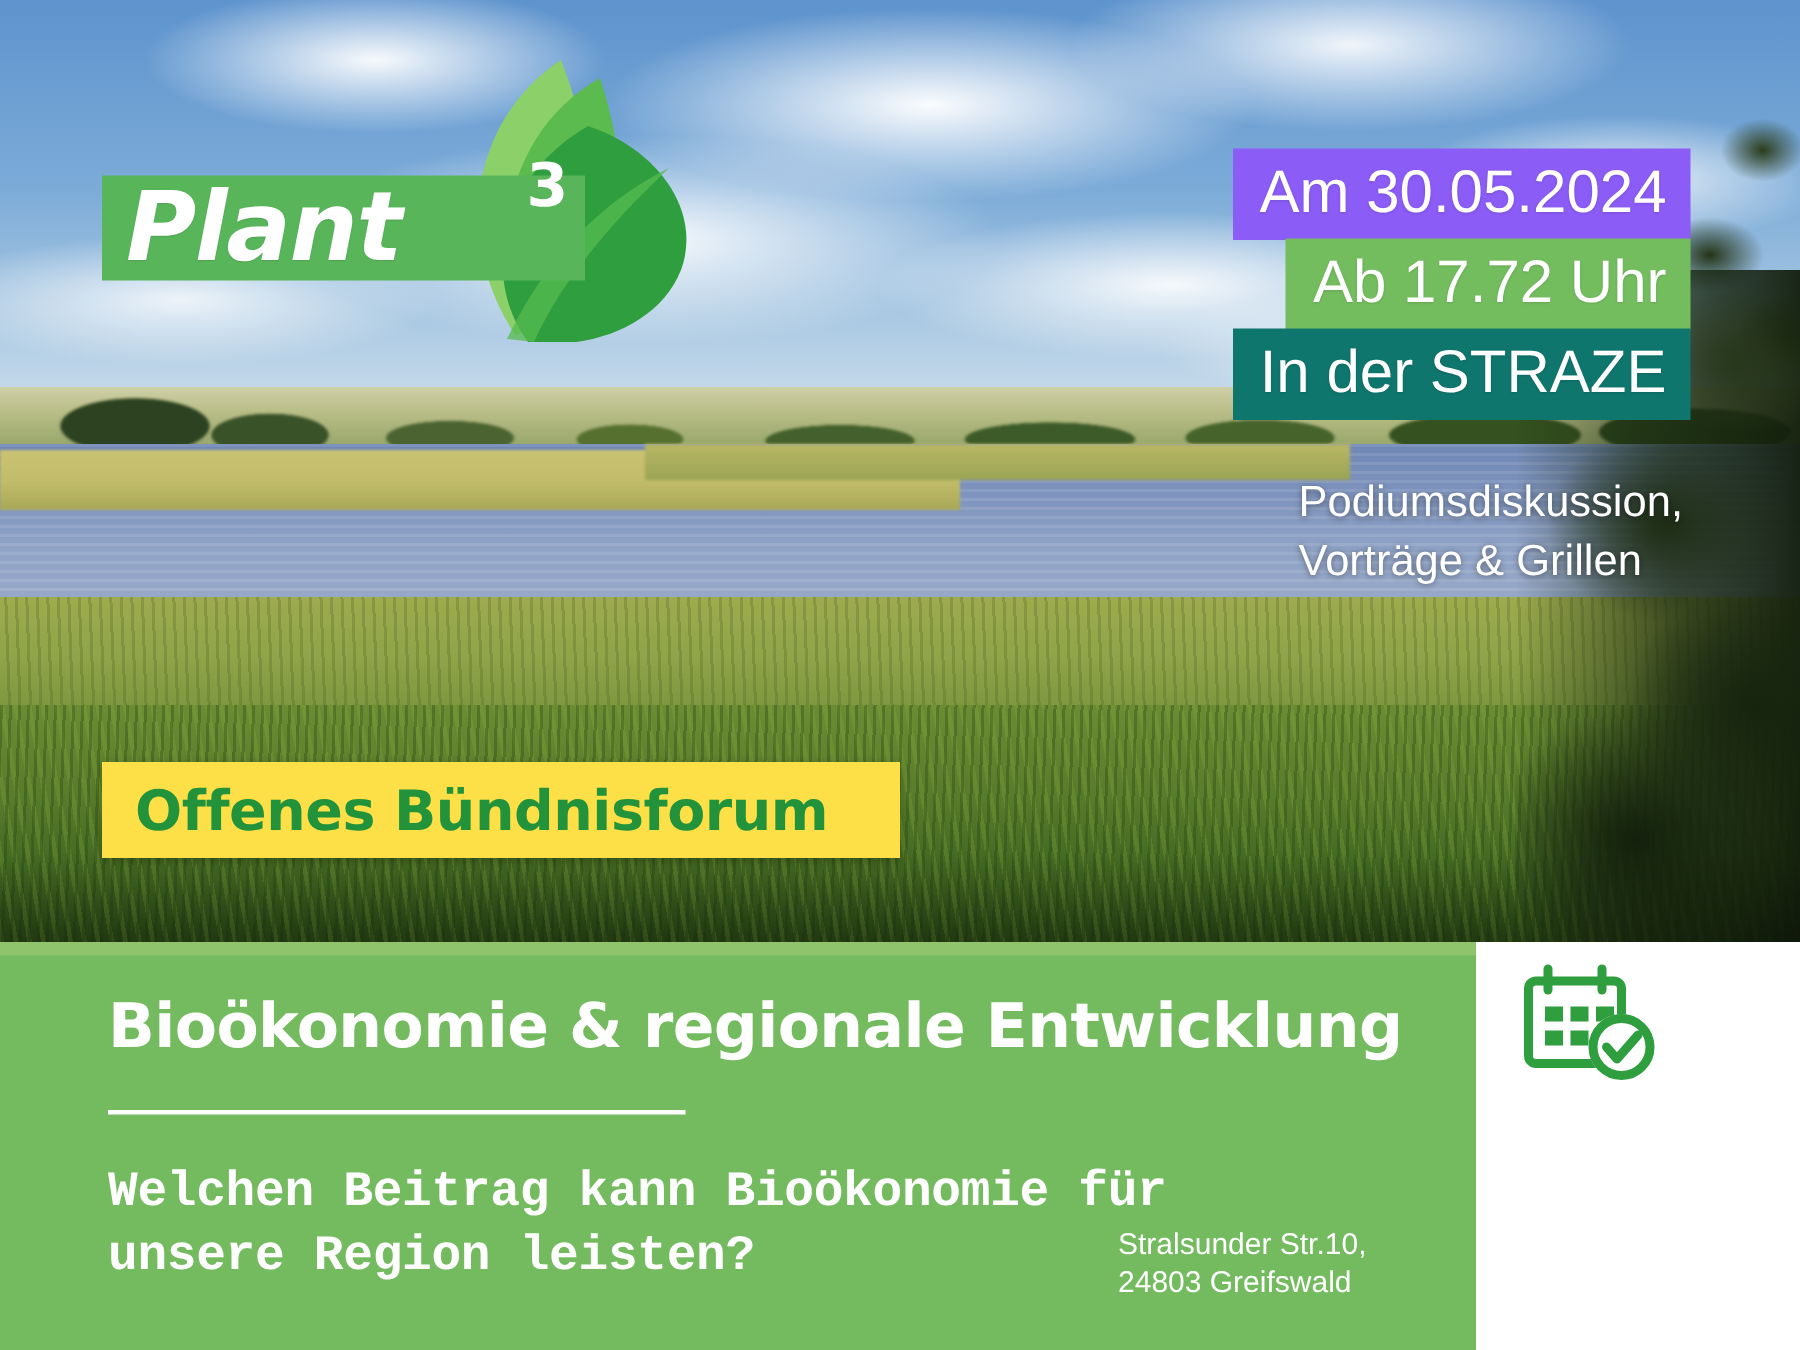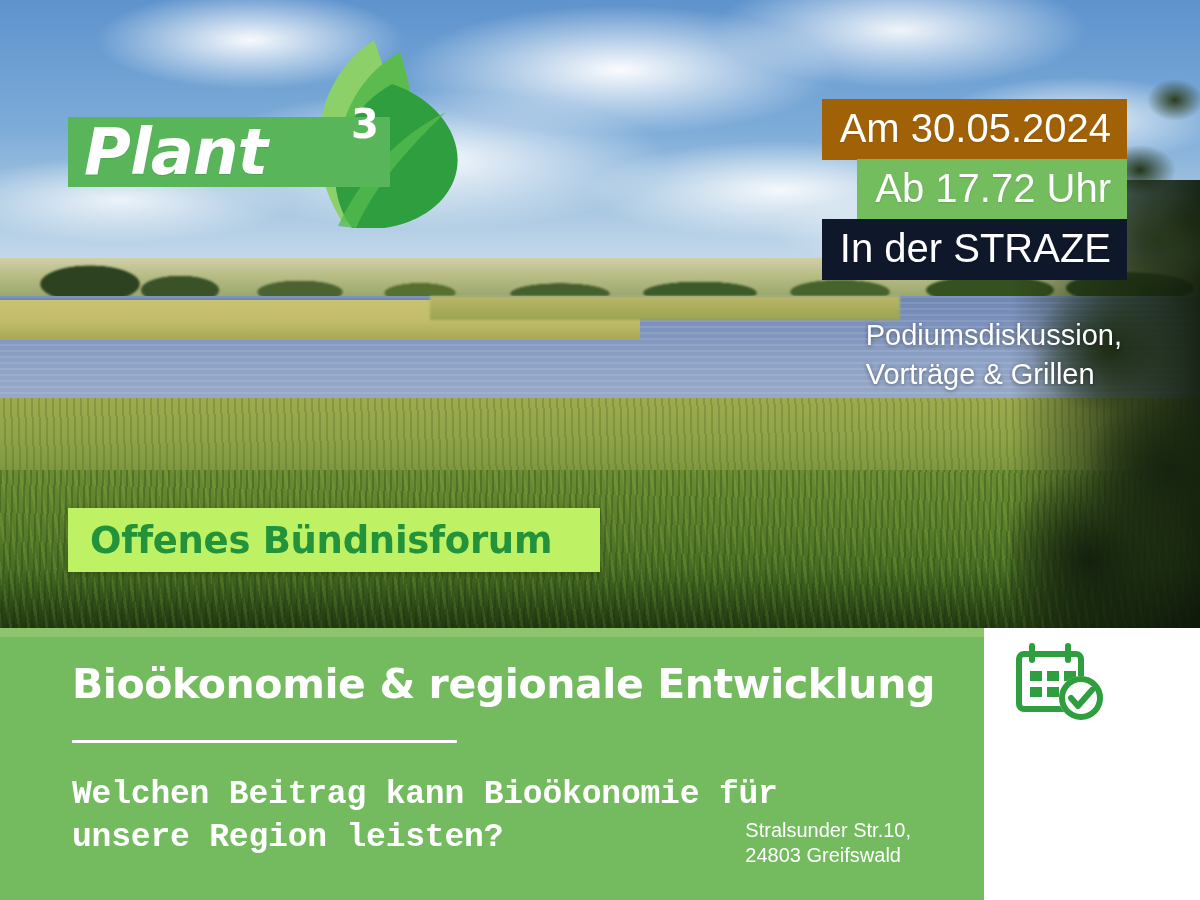--- a/index.html
+++ b/index.html
@@ -132,34 +132,34 @@
 
   
   .datebox {
     position:absolute; right:73px;
     color:#fff;
     font-size:40px; line-height:52px;
     padding:3px 16px 6px 18px;
     white-space:nowrap;
     text-shadow:0 1px 2px rgba(0,0,0,.12);
   }
-  .db1 { top:99px;  background:#a16207; }
+  .db1 { top:99px;  background:#8b5cf6; }
   .db2 { top:159px; background:#74bd5f; }
-  .db3 { top:219px; background:#0f172a; }
+  .db3 { top:219px; background:#0f766e; }
 
   .subnote {
     position:absolute; right:78px; top:316px;
     color:#fff; font-size:29px; line-height:39px; text-align:left;
     text-shadow:0 1px 4px rgba(0,0,0,.45);
   }
 
   
   .banner {
     position:absolute; left:68px; top:508px; width:532px; height:64px;
-    background:#bef264;
+    background:#fde047;
     display:flex; align-items:center;
     box-shadow:0 2px 6px rgba(0,0,0,.25);
   }
   .banner-text {
     margin-left:22px;
     font-family:"DejaVu Sans", sans-serif;
     font-size:37px; font-weight:bold; color:#22933a; letter-spacing:-.3px;
   }
 
   

